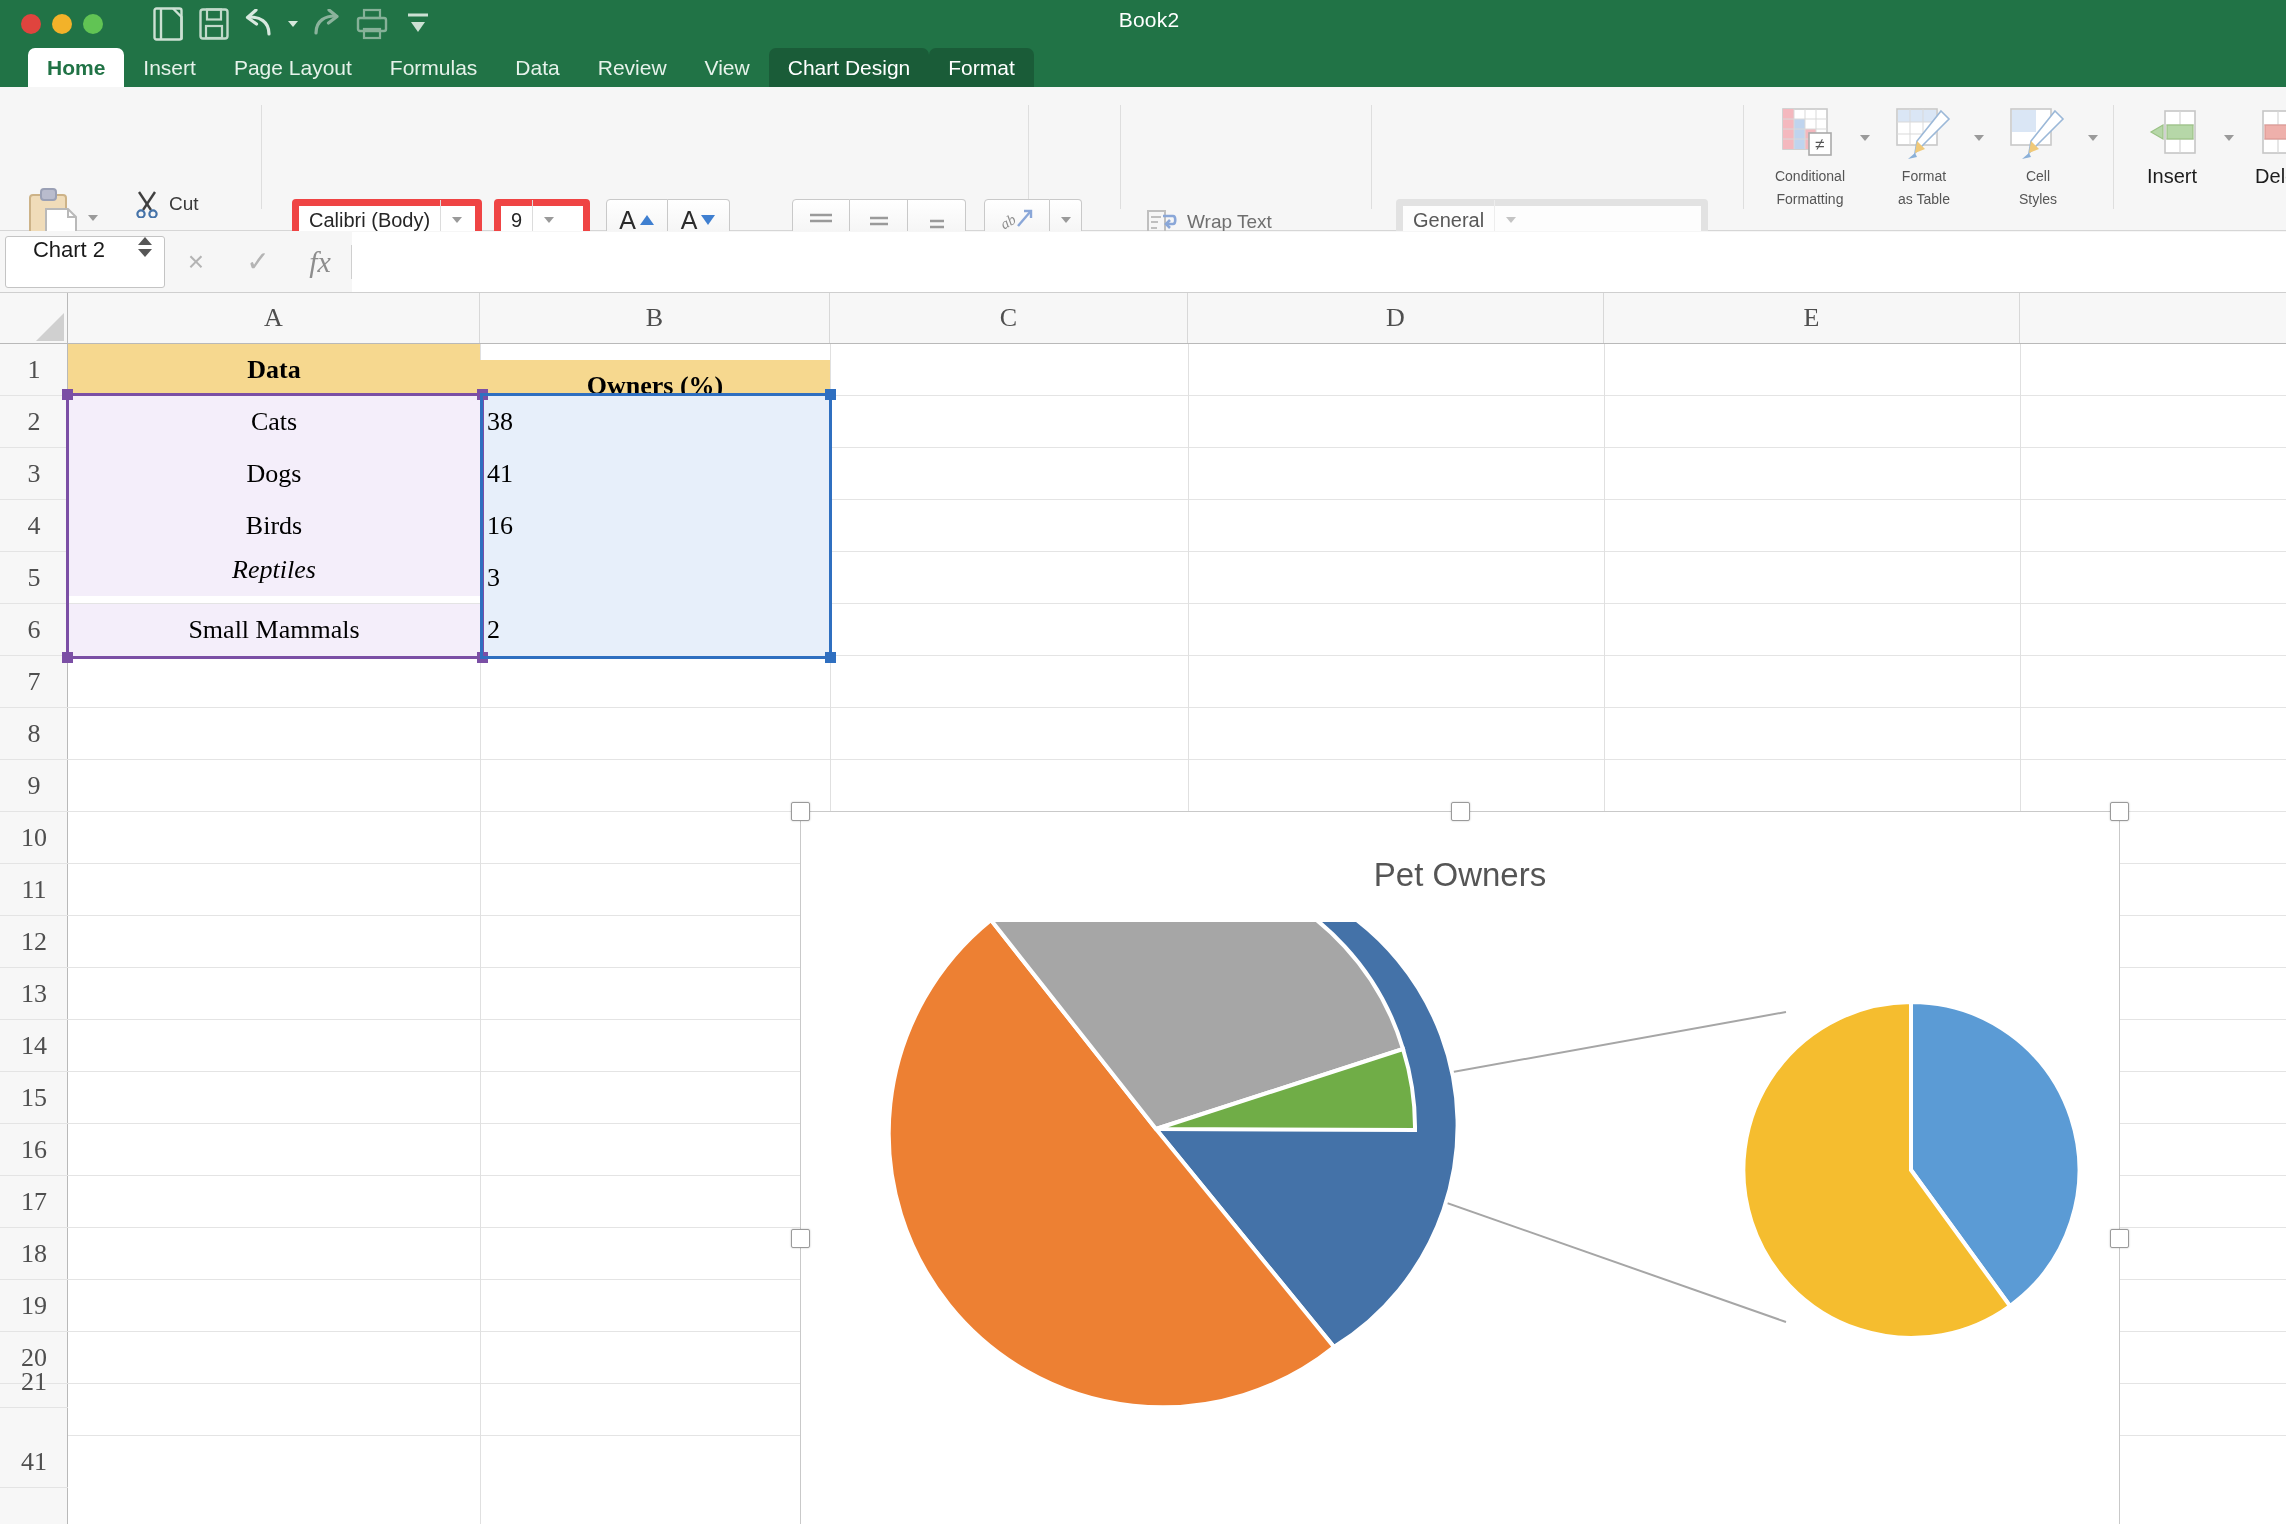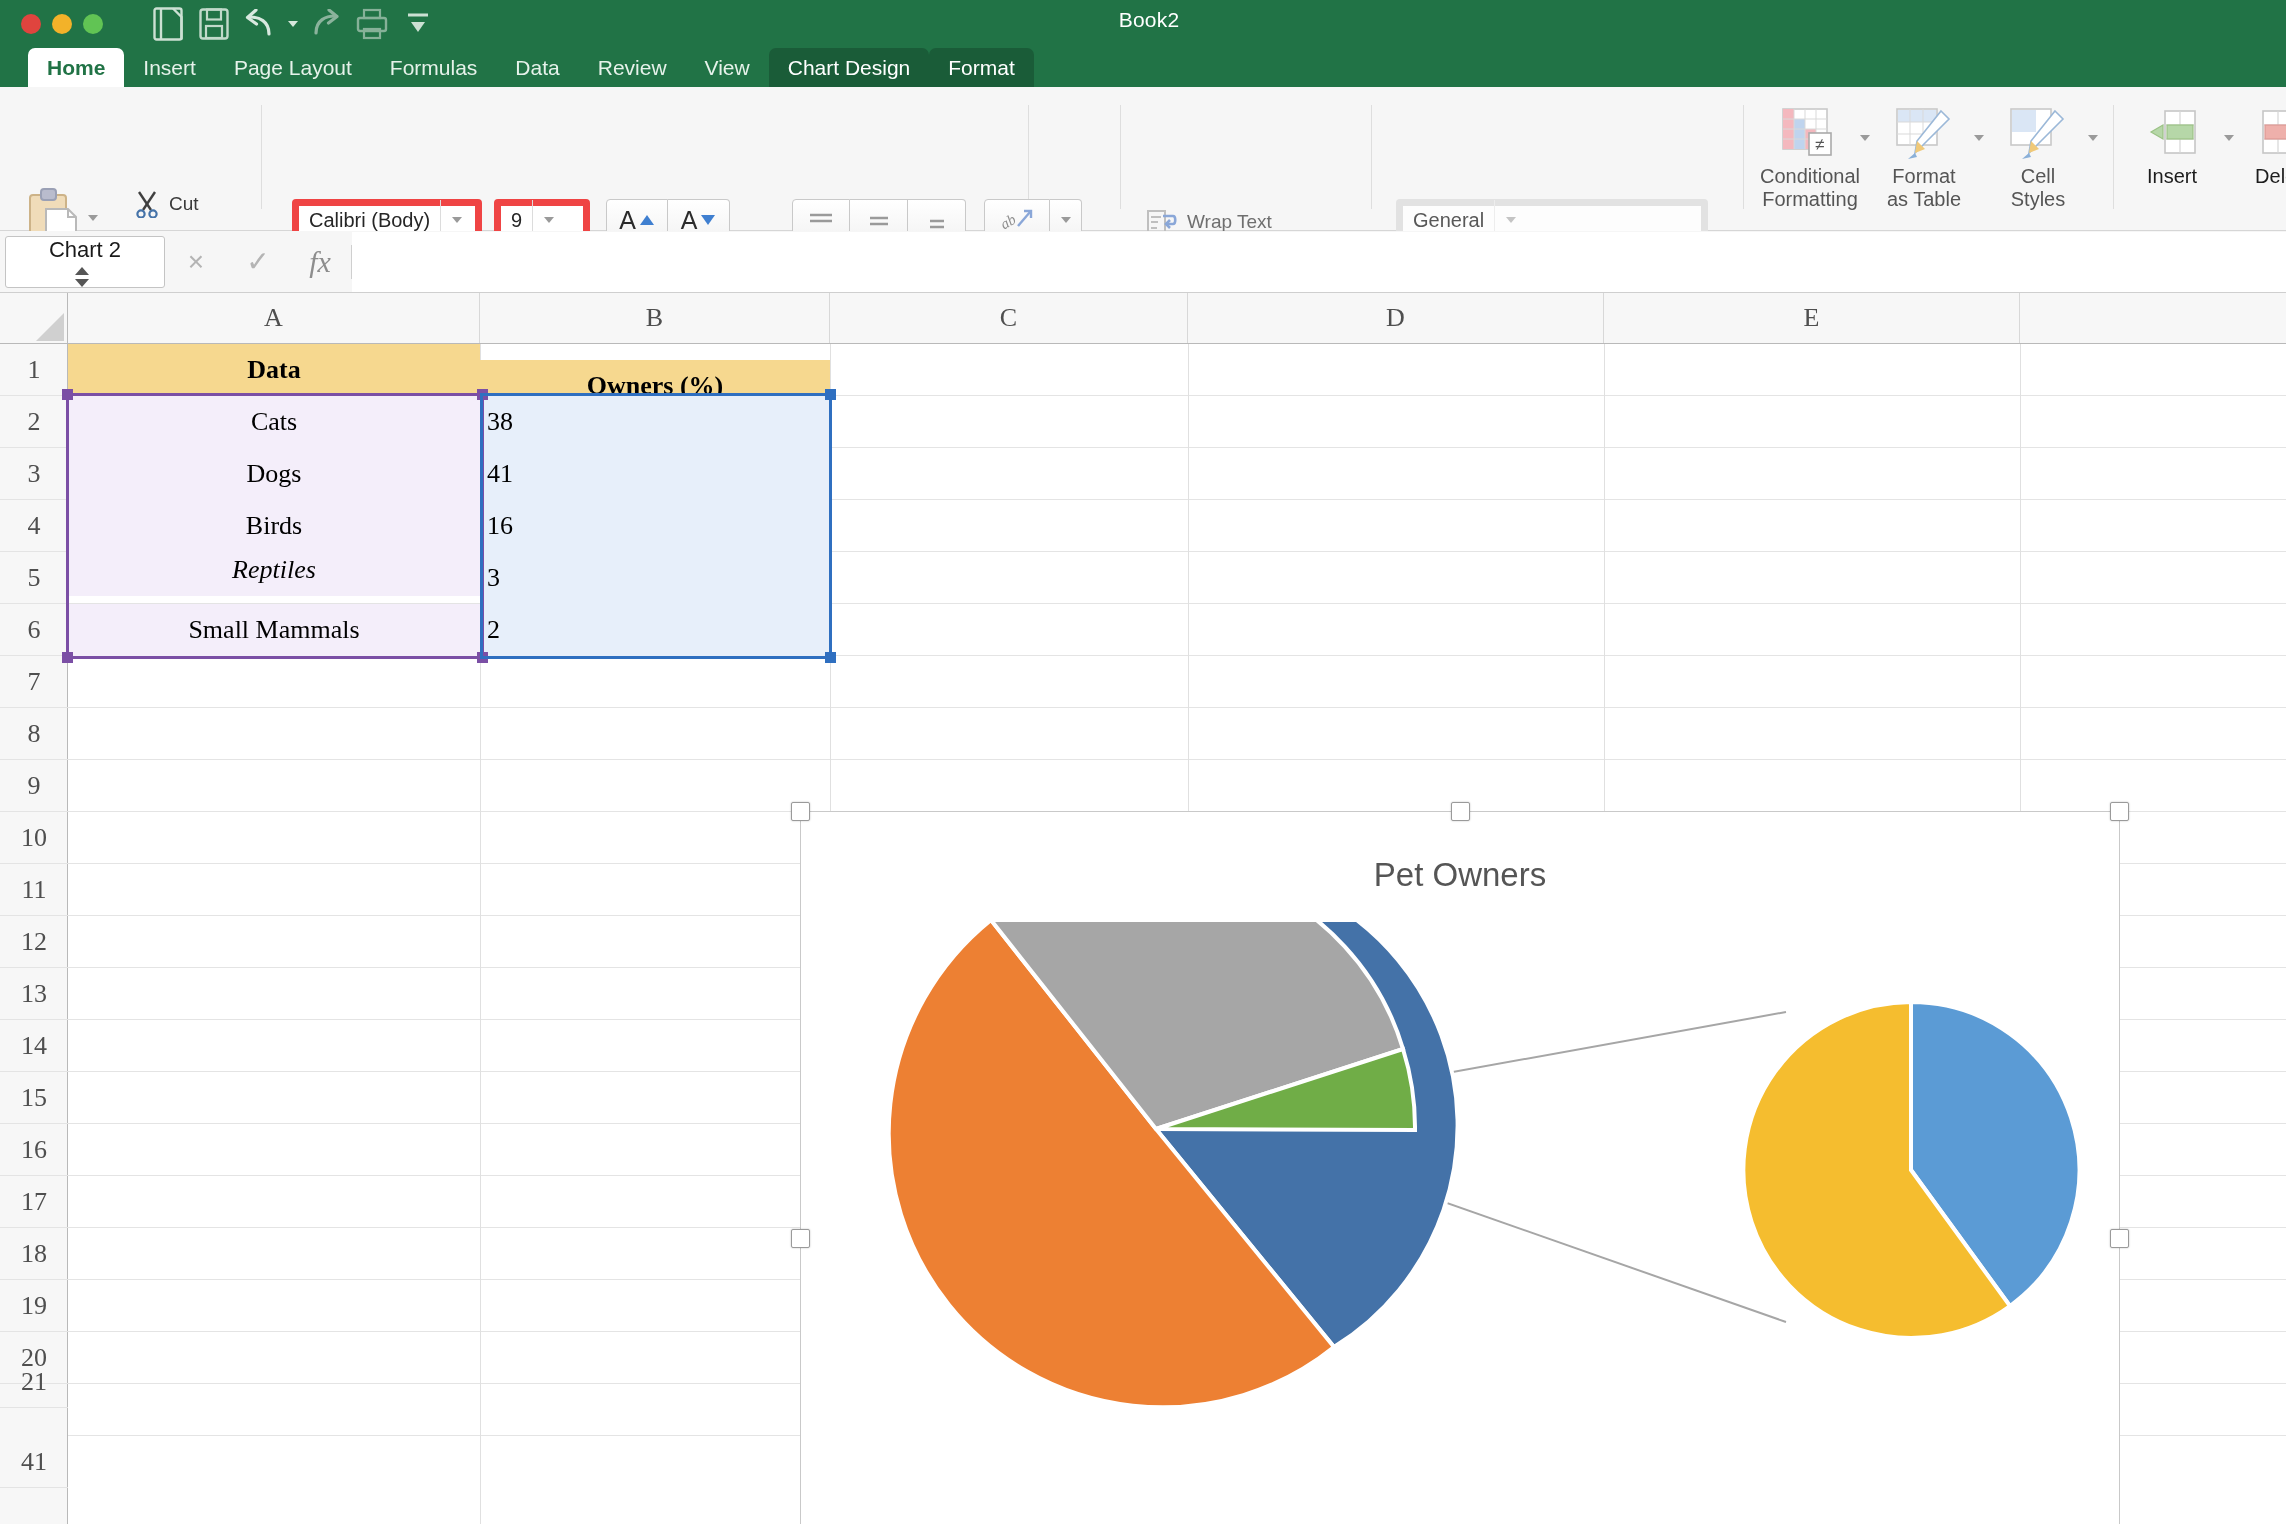--- a/index.html
+++ b/index.html
@@ -87,33 +87,33 @@
     height:42px; display:flex; align-items:center; justify-content:center;
     color:#2b2b2b; font-size:21px;
   }
   .gseg{ display:flex; }
   .gseg .gbtn{ border-radius:0; border-left-width:0; }
   .gseg .gbtn:first-child{ border-left-width:1px; border-radius:4px 0 0 4px; }
   .gseg .gbtn:last-child{ border-radius:0 4px 4px 0; }
 
   .bigbtn{ position:absolute; top:16px; width:116px; text-align:center; }
   .bigbtn .bi{ height:62px; display:flex; align-items:flex-start; justify-content:center; padding-top:4px;}
-  .bigbtn .bl{ font-size:20px; color:#555; line-height:23px; }
+  .bigbtn .bl{ font-size:14px; color:#555; line-height:23px; }
   .bigbtn.dark .bl{ color:#1c1c1c; }
 
   
   #fbar{
     position:absolute; left:0; top:231px; width:2286px; height:62px;
     background:#f6f6f6; border-bottom:1px solid #cfcfcf;
     display:flex; align-items:center;
   }
   #namebox{
     margin-left:5px; width:160px; height:52px; background:#fff;
     border:1px solid #c4c4c4; border-radius:3px;
-    display:flex; align-items:center; position:relative;flex-direction:column;
+    display:flex; position:relative;
   }
   #namebox .nbtxt{ flex:1; text-align:center; font-size:22px; color:#1a1a1a; }
   .spin{ width:26px; display:flex; flex-direction:column; align-items:center; gap:4px; margin-right:6px; }
   .spin .up{ width:0;height:0;border-left:7px solid transparent;border-right:7px solid transparent;border-bottom:8px solid #565656; }
   .spin .dn{ width:0;height:0;border-left:7px solid transparent;border-right:7px solid transparent;border-top:8px solid #565656; }
   .fbtn{ width:62px; text-align:center; font-size:28px; color:#b4b4b4; }
   .fbtn.fx{ font-style:italic; font-family:"Liberation Serif", serif; font-size:30px; color:#8d8d8d; }
   #fbar-divider{ width:1px; height:34px; background:#cfcfcf; }
   #fbar-input{ flex:1; height:60px; background:#ffffff; }
 

